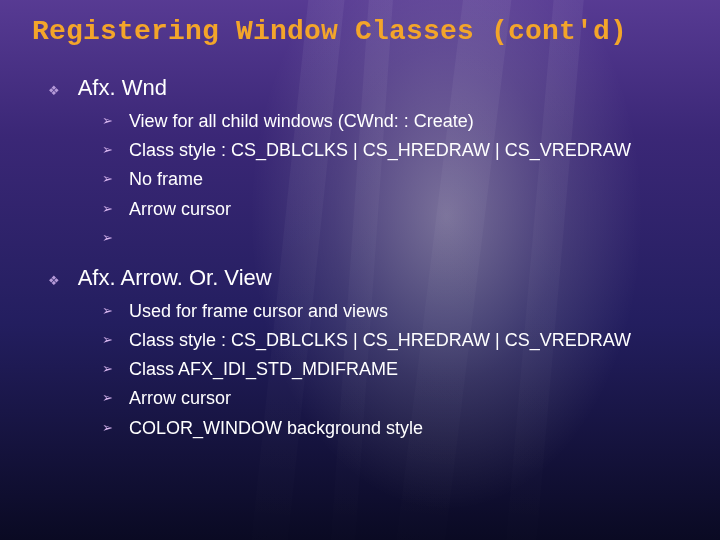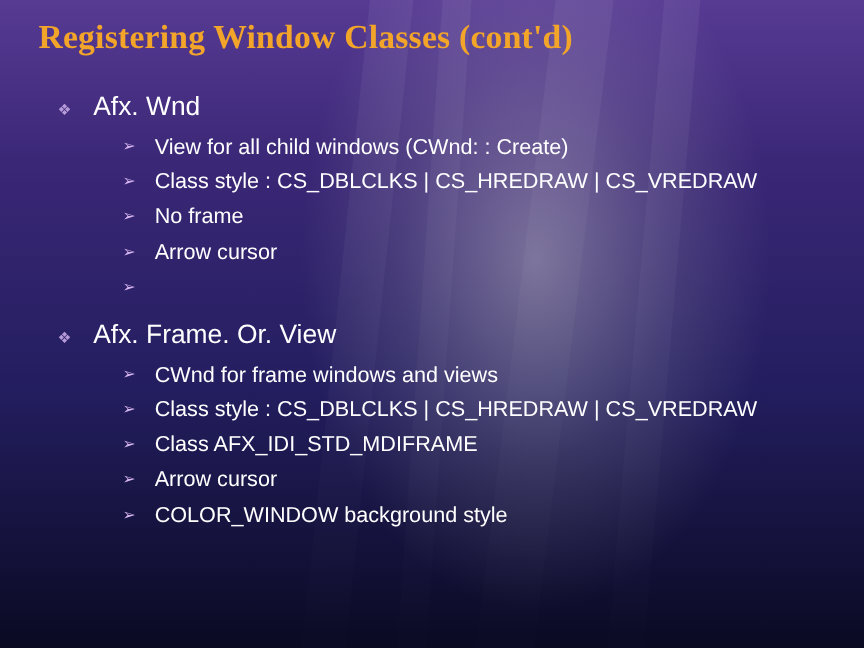--- a/index.html
+++ b/index.html
@@ -18,21 +18,21 @@
   
   .streak{position:absolute;top:-40px;bottom:-40px;background:linear-gradient(180deg,rgba(255,255,255,0.06),rgba(255,255,255,0));}
   .s1{left:280px;width:36px;transform:rotate(6deg)}
   .s2{left:350px;width:24px;transform:rotate(4deg)}
   .s3{left:430px;width:48px;transform:rotate(7deg)}
   .s4{left:530px;width:30px;transform:rotate(5deg)}
 
   .slide{position:relative;padding:16px 32px 0 32px;box-sizing:border-box;height:100%}
   h1{
     margin:0 0 28px 0;
-    font-family:Liberation Serif, serif;
+    font-family:Liberation Mono, monospace;
     font-weight:700;
     font-size:28px;
     color:#f3a52a;
     letter-spacing:0.2px;
   }
   .section{margin:8px 0 26px 0}
   .section-head{display:flex;align-items:baseline;gap:18px;margin:8px 0 8px 16px}
   .diamond{color:#b59ad8;font-size:13px;line-height:1}
   .section-title{font-size:22px;color:#fff;font-family:Liberation Sans, sans-serif}
   ul.sub{list-style:none;margin:4px 0 0 70px;padding:0}
@@ -74,26 +74,26 @@
         </li>
       <li>
           <span class="chev">➢</span>
         </li>
     </ul>
   </div>
 
   <div class="section">
     <div class="section-head">
       <span class="diamond">❖</span>
-      <span class="section-title">Afx. Frame. Or. View</span>
+      <span class="section-title">Afx. Arrow. Or. View</span>
     </div>
     <ul class="sub">
       <li>
           <span class="chev">➢</span>
-          <span class="txt">CWnd for frame windows and views</span>
+          <span class="txt">Used for frame cursor and views</span>
         </li>
       <li>
           <span class="chev">➢</span>
           <span class="txt">Class style : CS_DBLCLKS | CS_HREDRAW | CS_VREDRAW</span>
         </li>
       <li>
           <span class="chev">➢</span>
           <span class="txt">Class AFX_IDI_STD_MDIFRAME</span>
         </li>
       <li>

